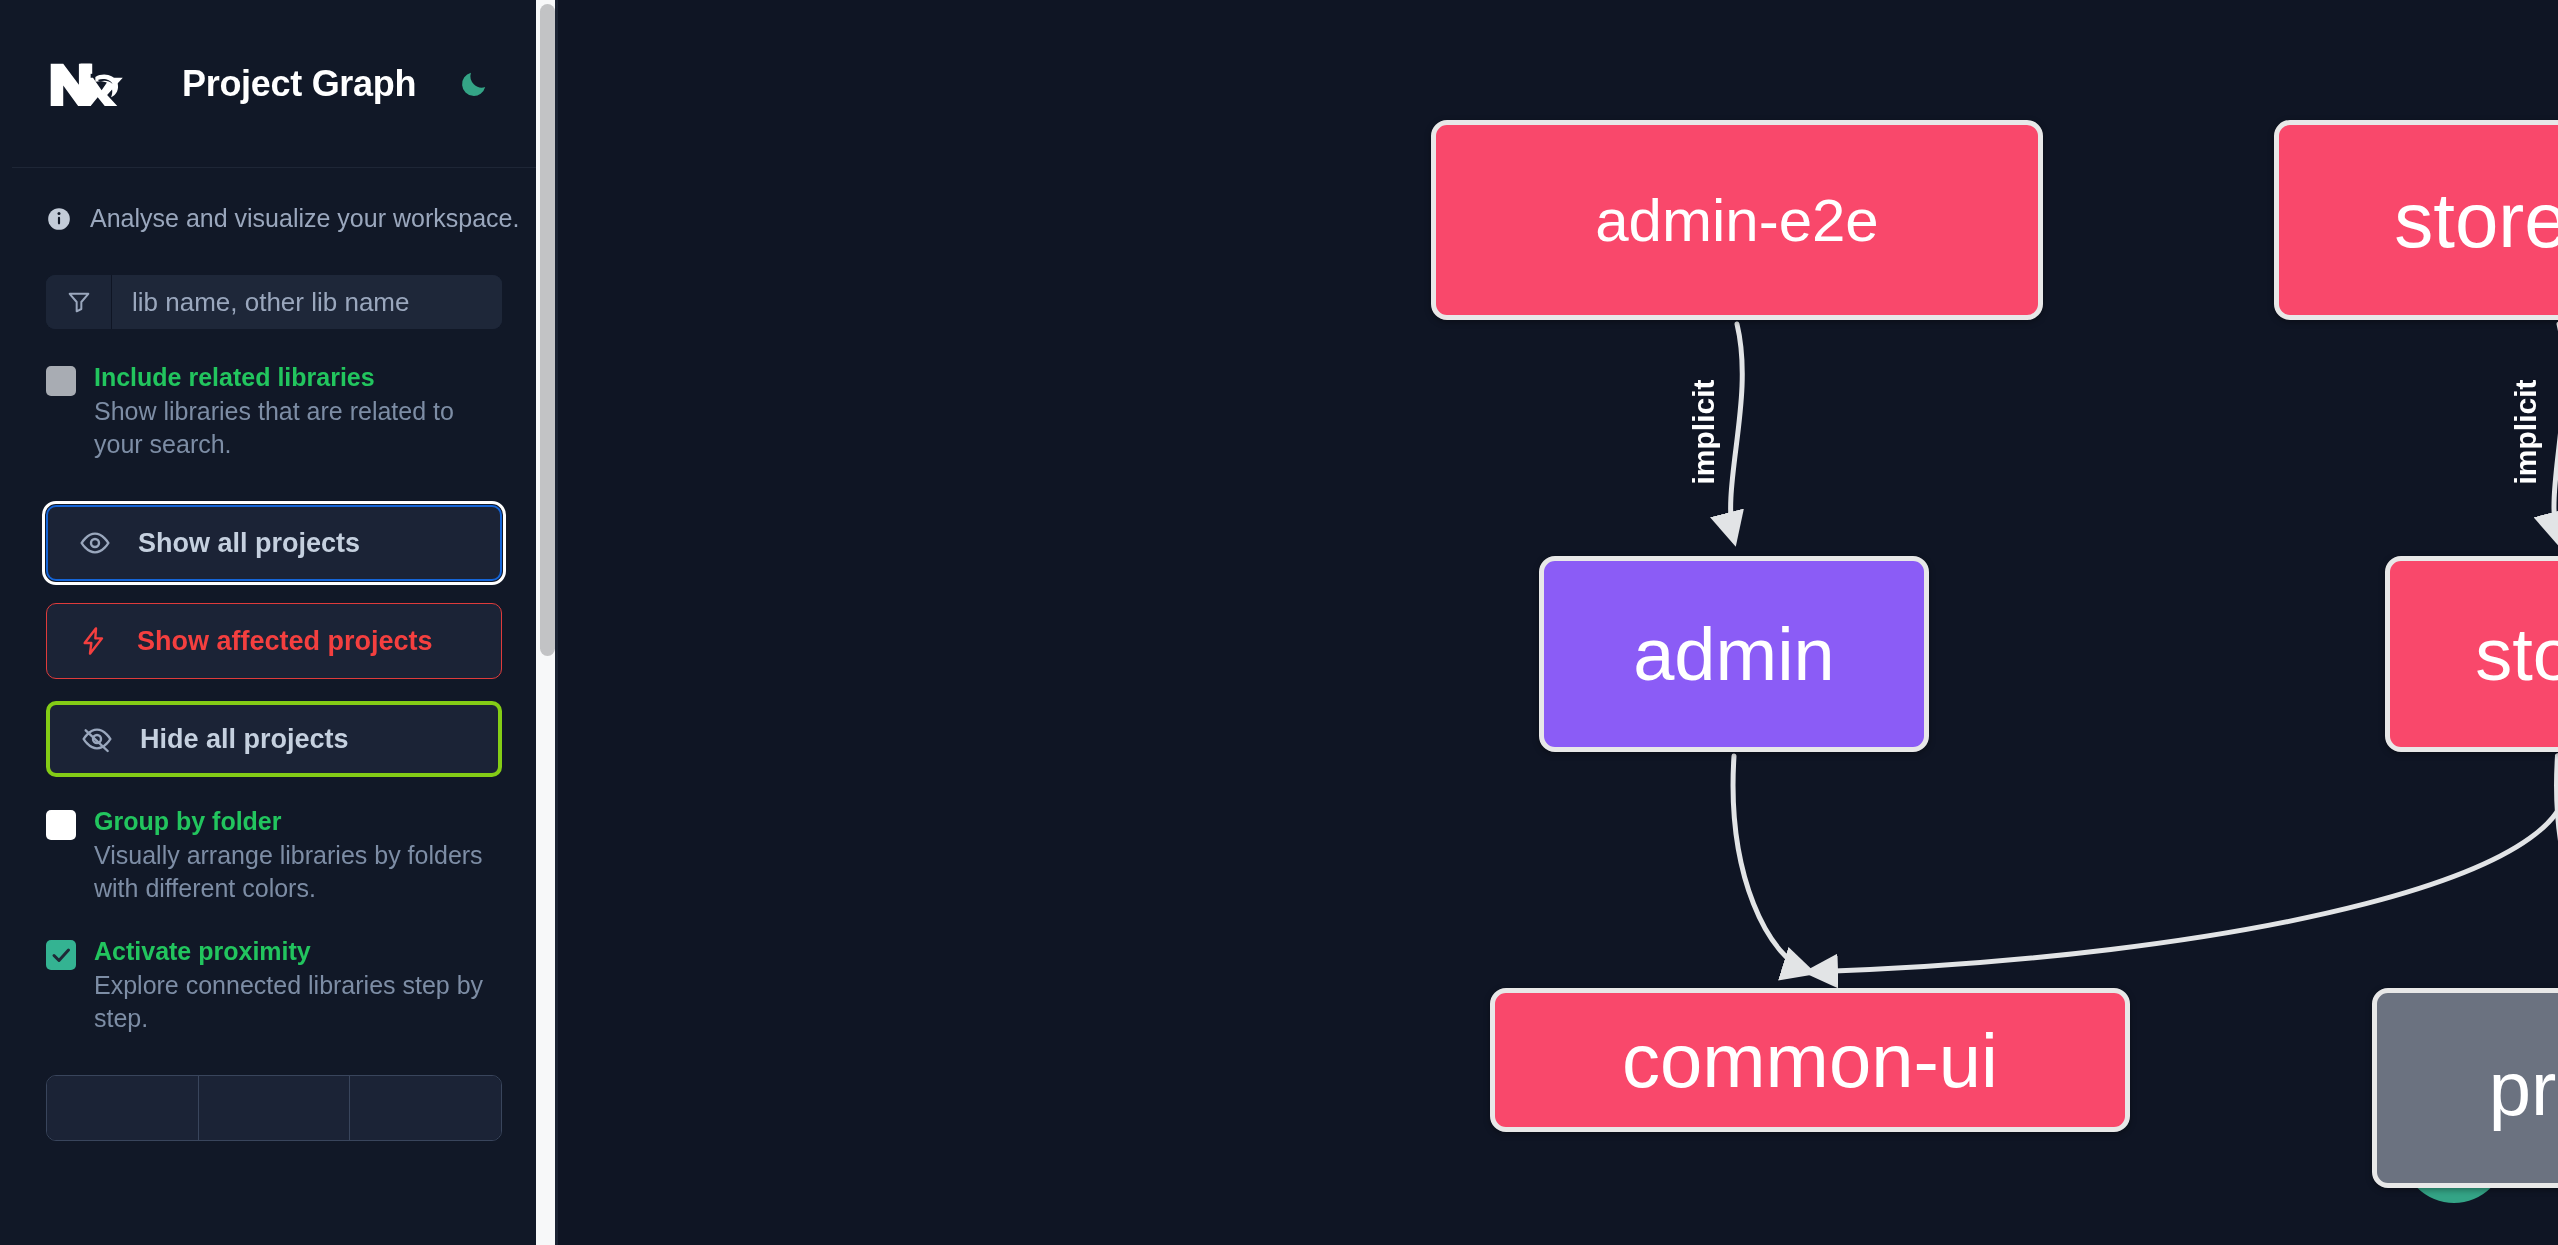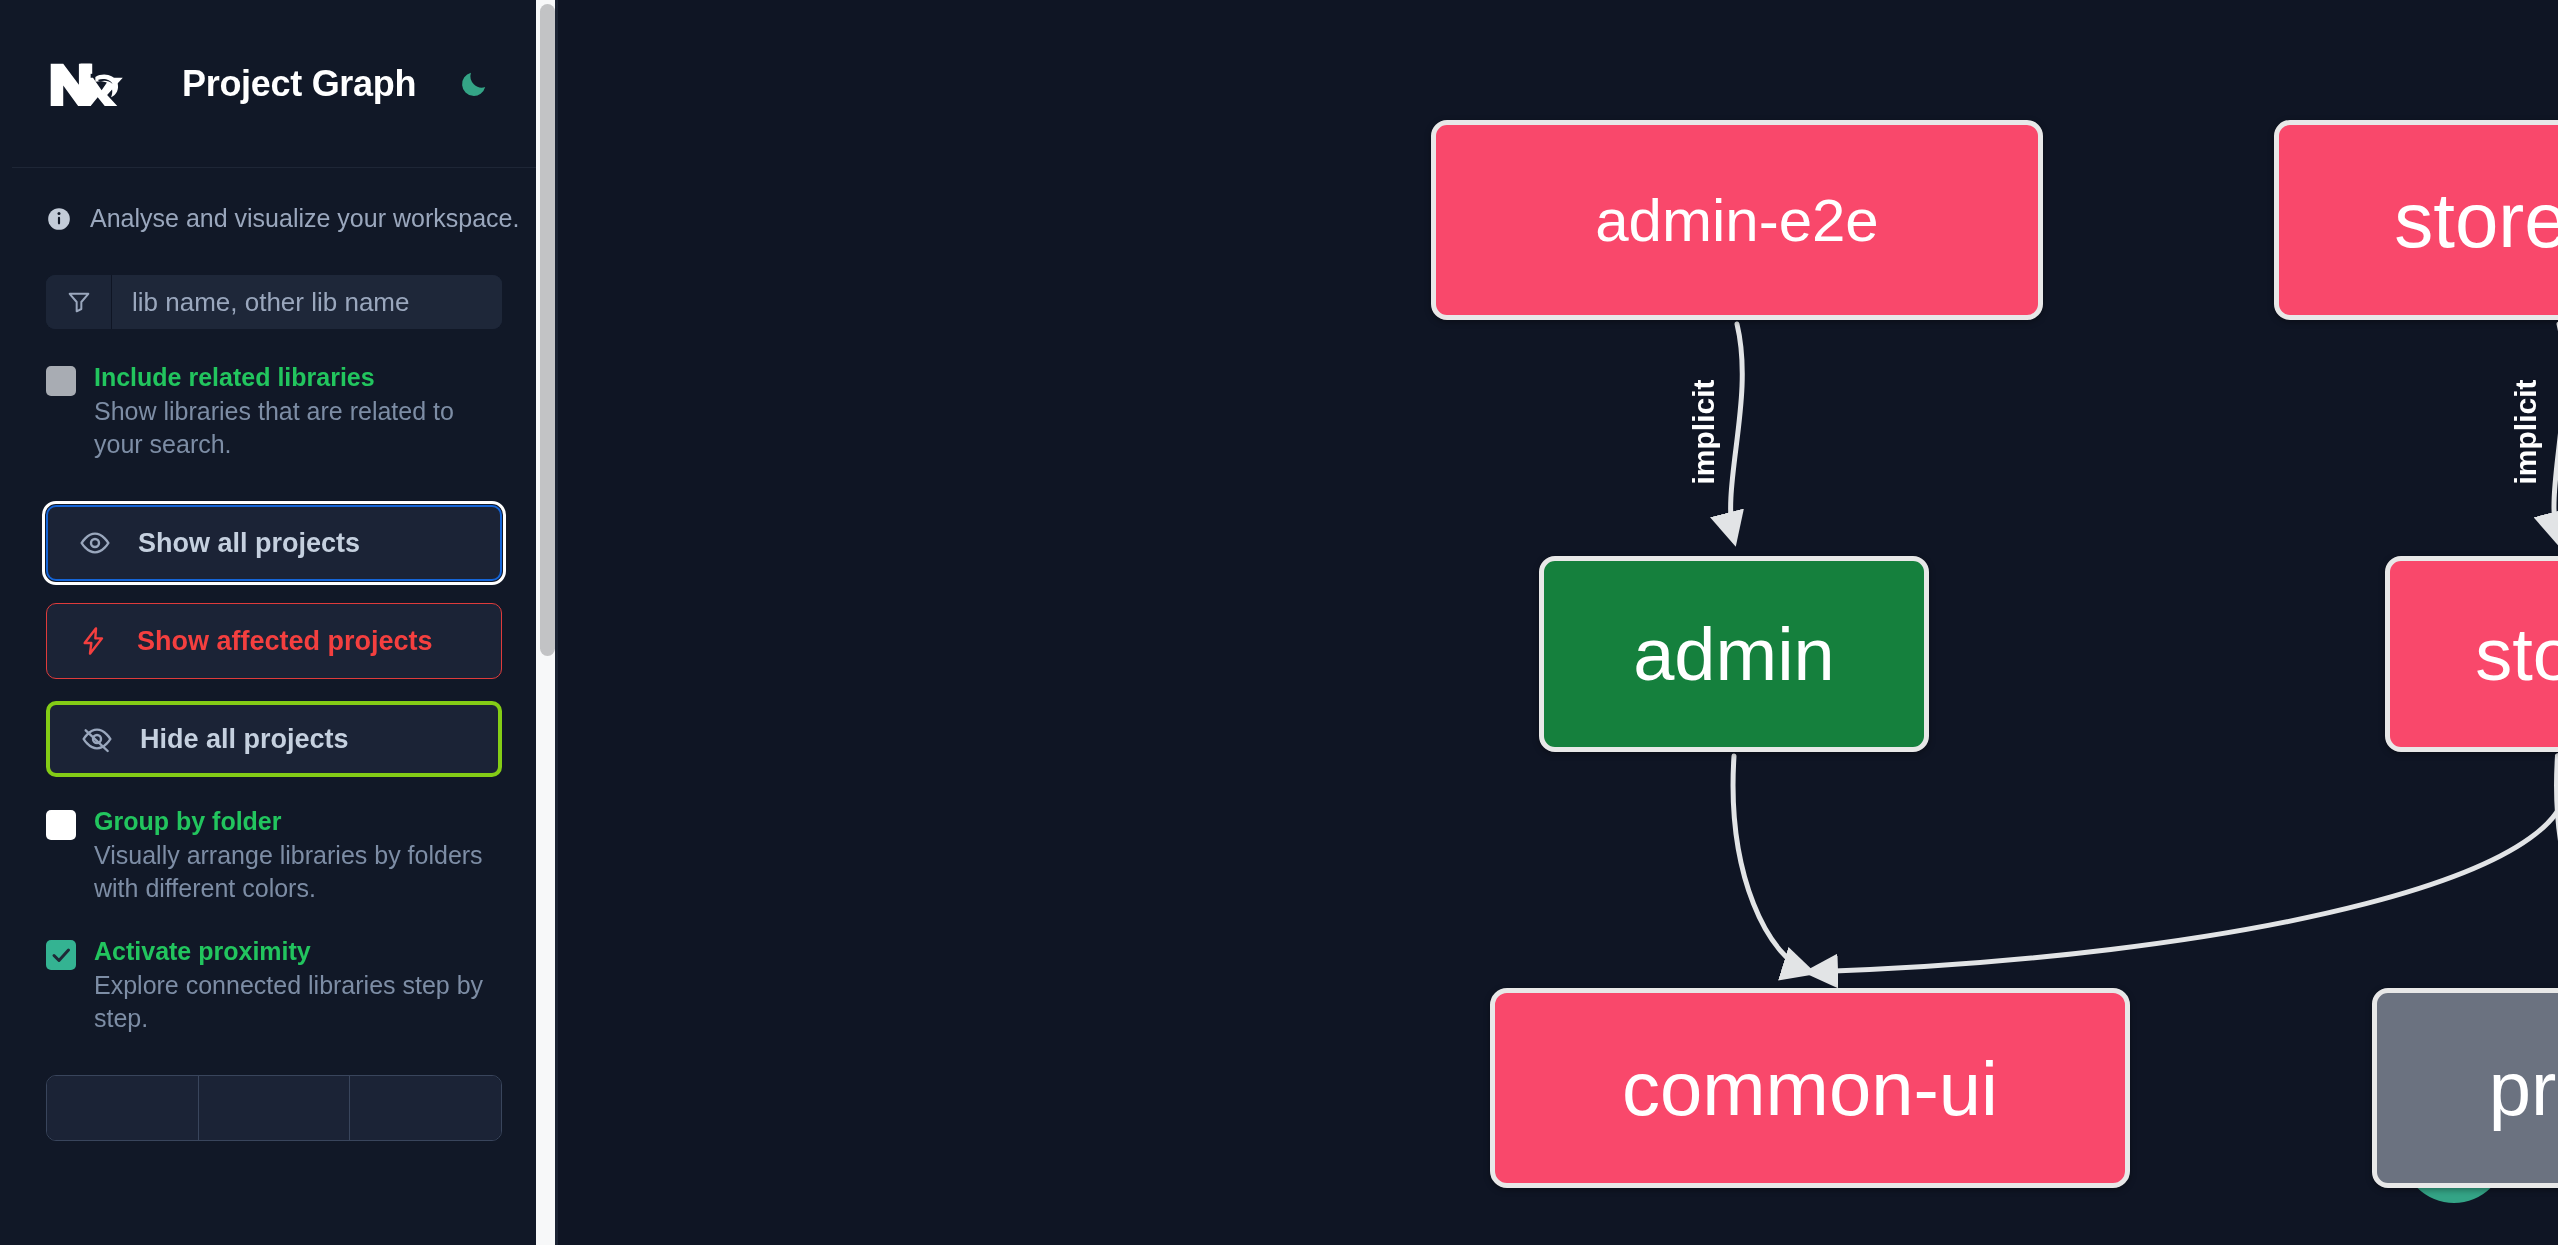--- a/index.html
+++ b/index.html
@@ -370,27 +370,27 @@
           <path d="M6 18.5h12" fill="none" stroke="#ffffff" stroke-width="2.6" stroke-linecap="round"></path>
         </svg>
       </span>
     </button>
   <div class="node" style="left: 873px; top: 120px; width: 612px; height: 200px; background: rgb(249, 72, 107); border-color: rgb(232, 232, 232);">
         <span style="font-size: 60px;">admin-e2e</span>
       </div>
       <div class="node" style="left: 1716px; top: 120px; width: 570px; height: 200px; background: rgb(249, 72, 107); border-color: rgb(232, 232, 232);">
         <span style="font-size: 78px;">store-e2e</span>
       </div>
-      <div class="node" style="left: 981px; top: 556px; width: 390px; height: 196px; background: #15803d; border-color: rgb(232, 232, 232);">
+      <div class="node" style="left: 981px; top: 556px; width: 390px; height: 196px; background: #8b5cf6; border-color: rgb(232, 232, 232);">
         <span style="font-size: 74px;">admin</span>
       </div>
       <div class="node" style="left: 1827px; top: 556px; width: 345px; height: 196px; background: rgb(249, 72, 107); border-color: rgb(232, 232, 232);">
         <span style="font-size: 74px;">store</span>
       </div>
-      <div class="node" style="left: 932px; top: 988px; width: 640px; height: 200px; background: rgb(249, 72, 107); border-color: rgb(232, 232, 232); border-radius: 17px;">
+      <div class="node" style="left: 932px; top: 988px; width: 640px; height: 144px; background: rgb(249, 72, 107); border-color: rgb(232, 232, 232);">
         <span style="font-size: 76px;">common-ui</span>
       </div>
       <div class="node" style="left: 1814px; top: 988px; width: 525px; height: 200px; background: rgb(107, 114, 128); border-color: rgb(232, 232, 232);">
         <span style="font-size: 76px;">products</span>
       </div>
     </main>
 
 </div>
 
 </body></html>

